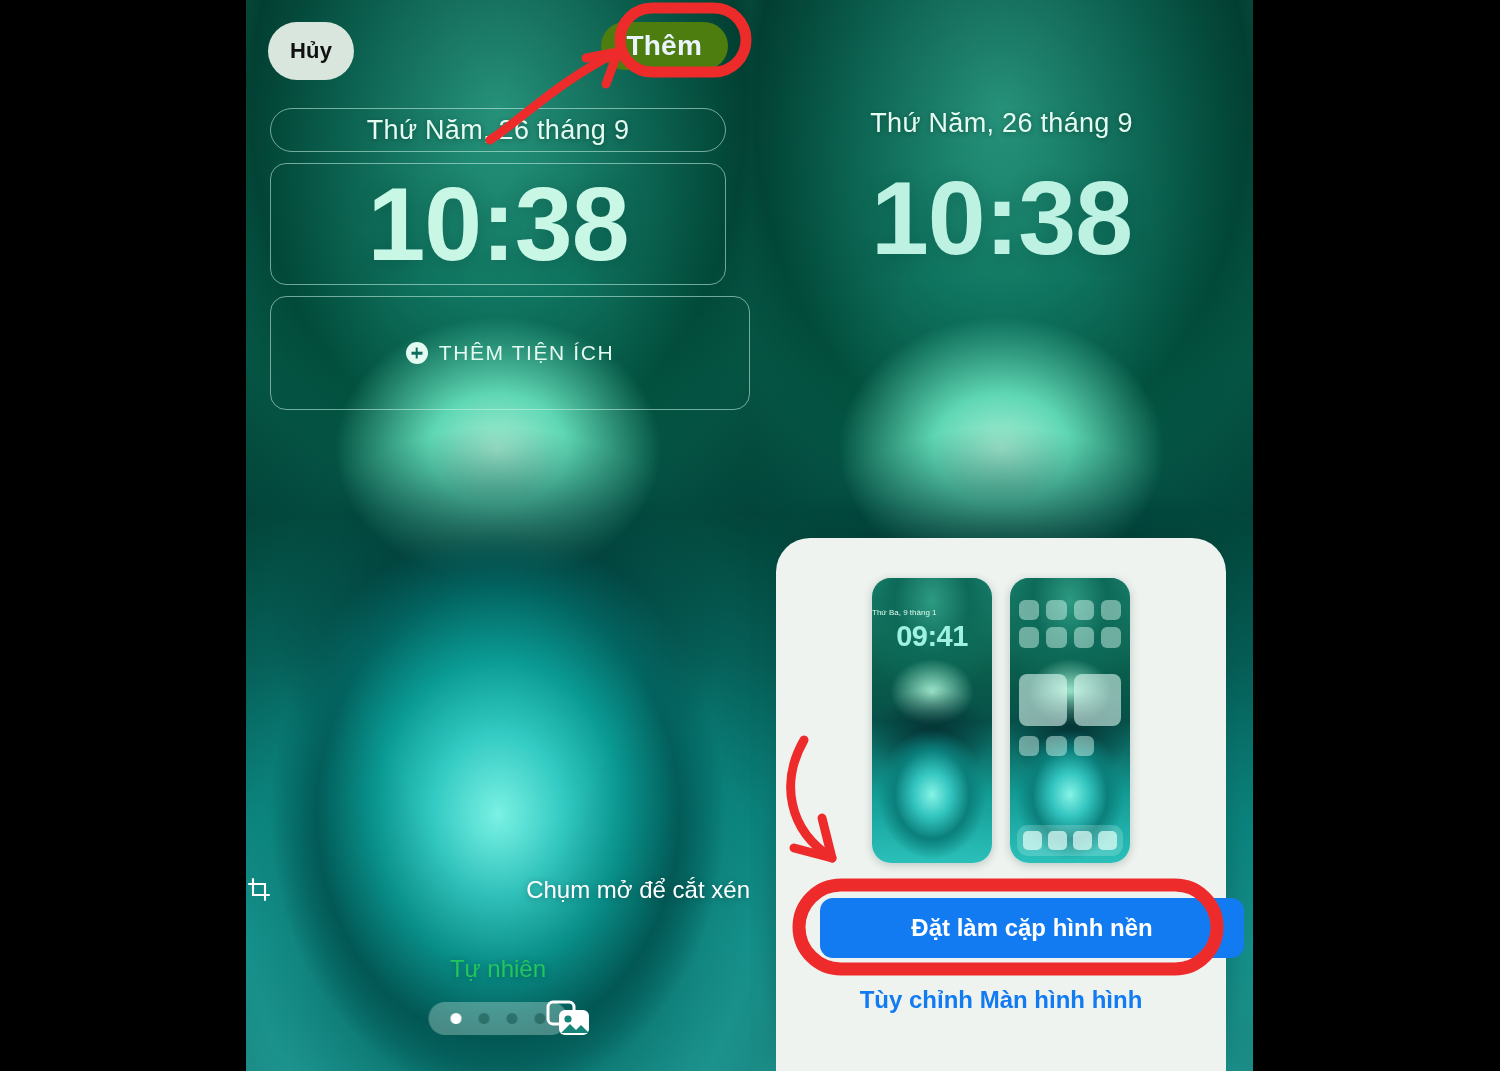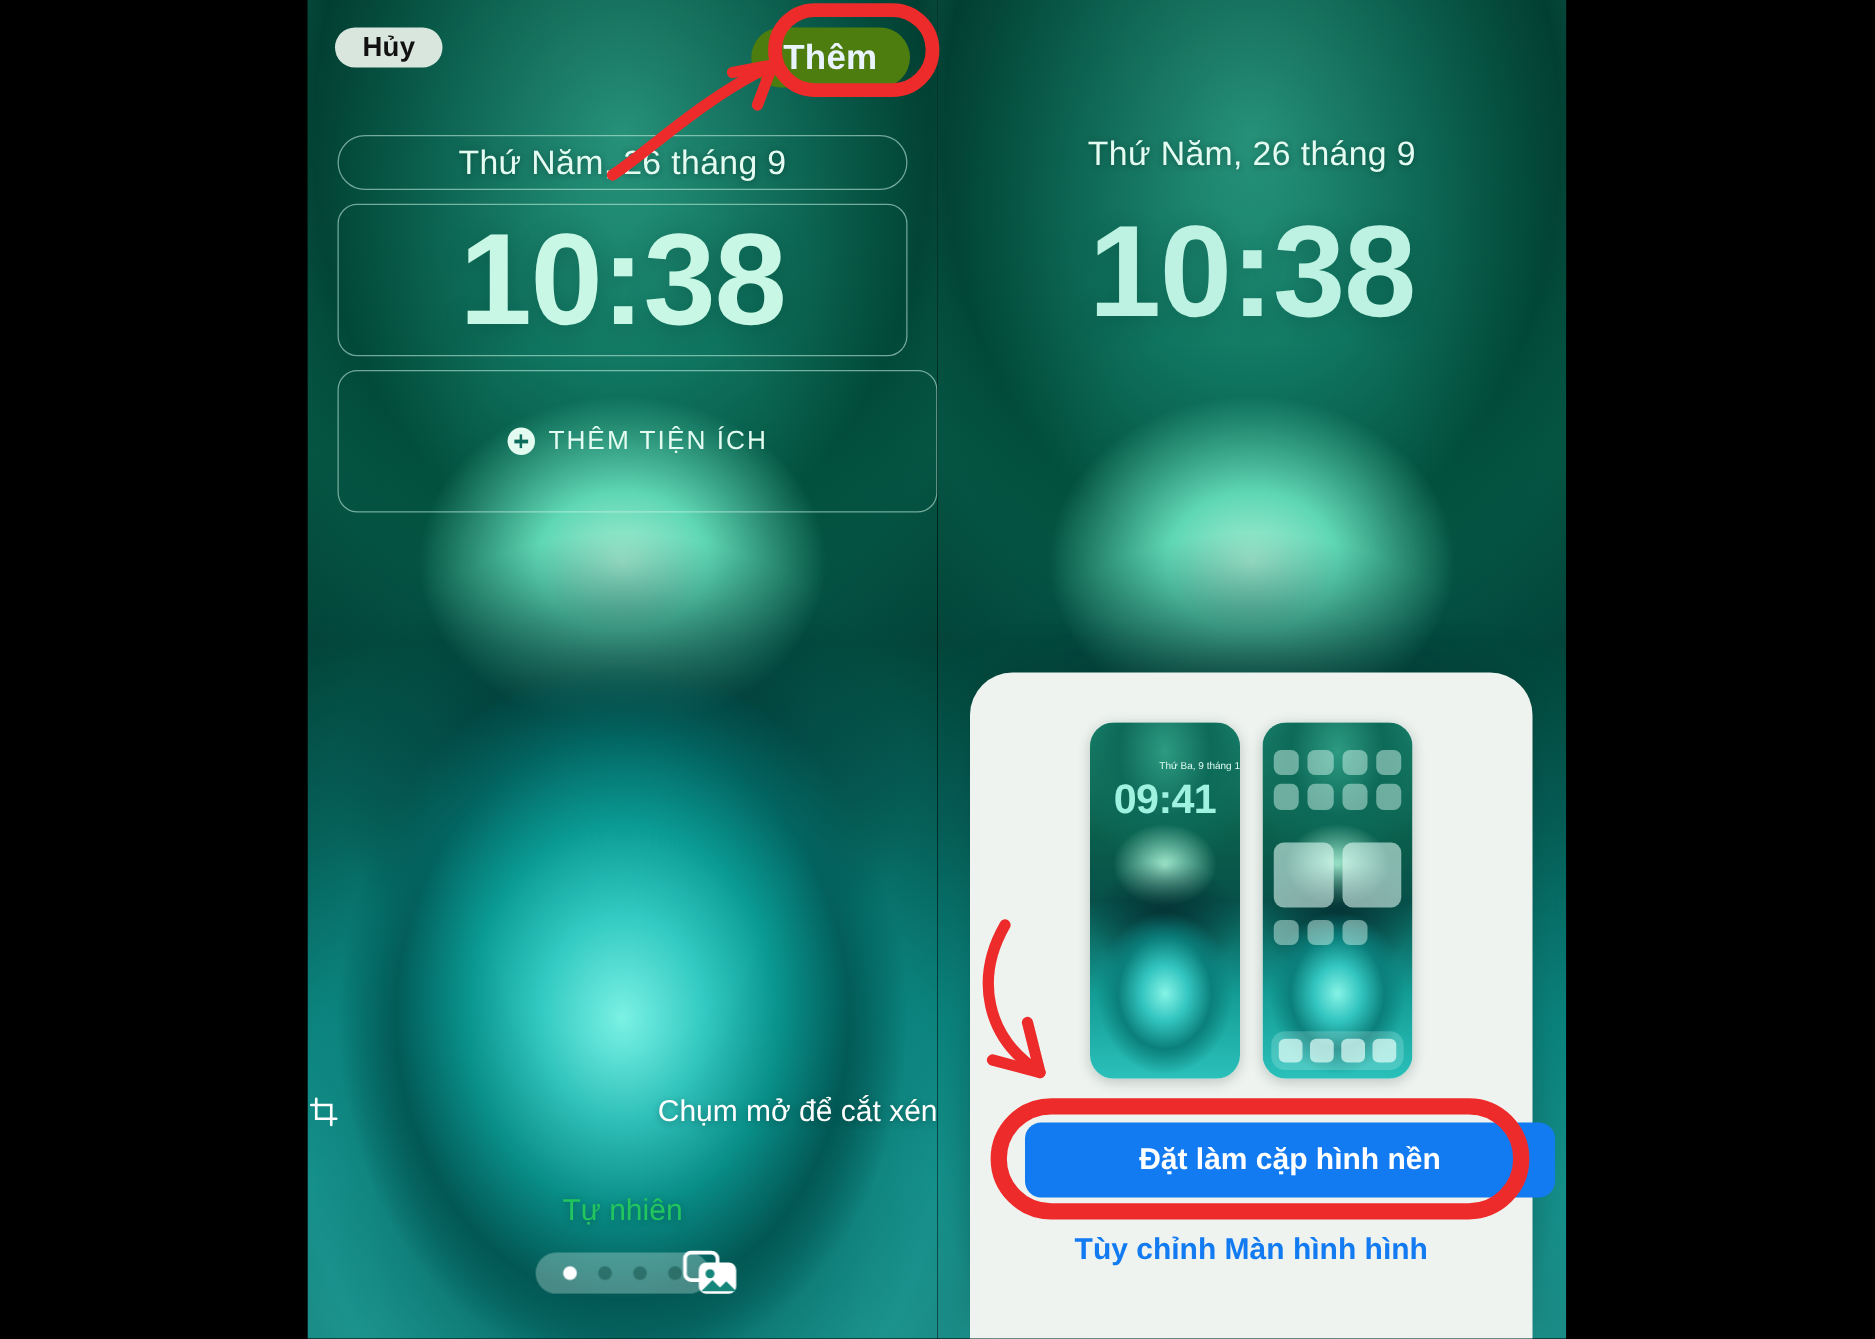--- a/index.html
+++ b/index.html
@@ -45,21 +45,21 @@
     position: absolute;
     top: 0; height: 1071px;
     overflow: hidden;
   }
   #panel-left  { left: 246px; width: 504px; }
   #panel-right { left: 750px; width: 503px; }
 
   
   .pill-cancel {
     position: absolute; left: 22px; top: 22px;
-    padding: 3px 22px;
+    padding: 16px 22px;
     background: #d9e6dd;
     color: #111;
     font-size: 22px; font-weight: 700;
     border-radius: 999px;
     letter-spacing: .2px;
   }
   .pill-add {
     position: absolute; right: 22px; top: 22px;
     padding: 8px 26px;
     background: #4d7c0f;
@@ -180,27 +180,27 @@
     position: absolute; inset: 0;
     background:
       radial-gradient(ellipse 60% 30% at 50% 76%, #86f3e6 0%, #33c5c0 26%, #0b7f7b 52%, rgba(4,60,52,0) 76%),
       radial-gradient(ellipse 68% 24% at 50% 56%, rgba(2,38,42,0.8) 0%, rgba(0,0,0,0) 72%),
       radial-gradient(ellipse 54% 18% at 50% 40%, #9fe9cd 0%, rgba(40,150,120,0) 64%),
       radial-gradient(ellipse 70% 42% at 50% 8%, #2d9a82 0%, #0d6a58 44%, rgba(3,58,46,0) 86%),
       linear-gradient(180deg, #1b8770 0%, #0a5e4c 32%, #075049 50%, #139c95 76%, #2bc0ba 100%);
   }
   .mini-date {
     position: absolute; left: 0; right: 0; top: 30px;
-    text-align: right; color: #dffaf0;
+    text-align: left; color: #dffaf0;
     font-size: 8px; font-weight: 500;
   }
   .mini-clock {
     position: absolute; left: 0; right: 0; top: 42px;
     text-align: center; color: #9ff2e0;
-    font-size: 33px; font-weight: 600; letter-spacing: -.5px;
+    font-size: 29px; font-weight: 600; letter-spacing: -.5px;
   }
   
   .hs-grid {
     position: absolute; left: 9px; right: 9px; top: 22px;
     display: grid; grid-template-columns: repeat(4, 1fr); gap: 7px;
   }
   .hs-icon { width: 100%; aspect-ratio: 1/1; border-radius: 6px; background: rgba(222,252,244,0.46); }
   .hs-widgets {
     position: absolute; left: 9px; right: 9px; top: 96px;
     display: grid; grid-template-columns: repeat(2, 1fr); gap: 7px;

